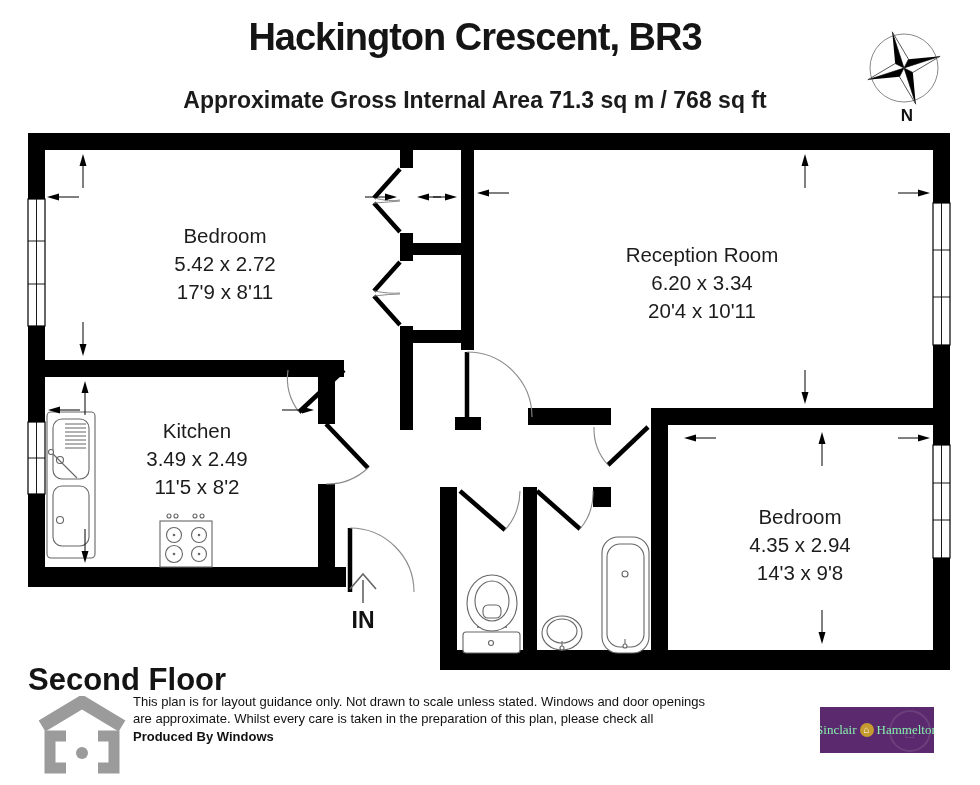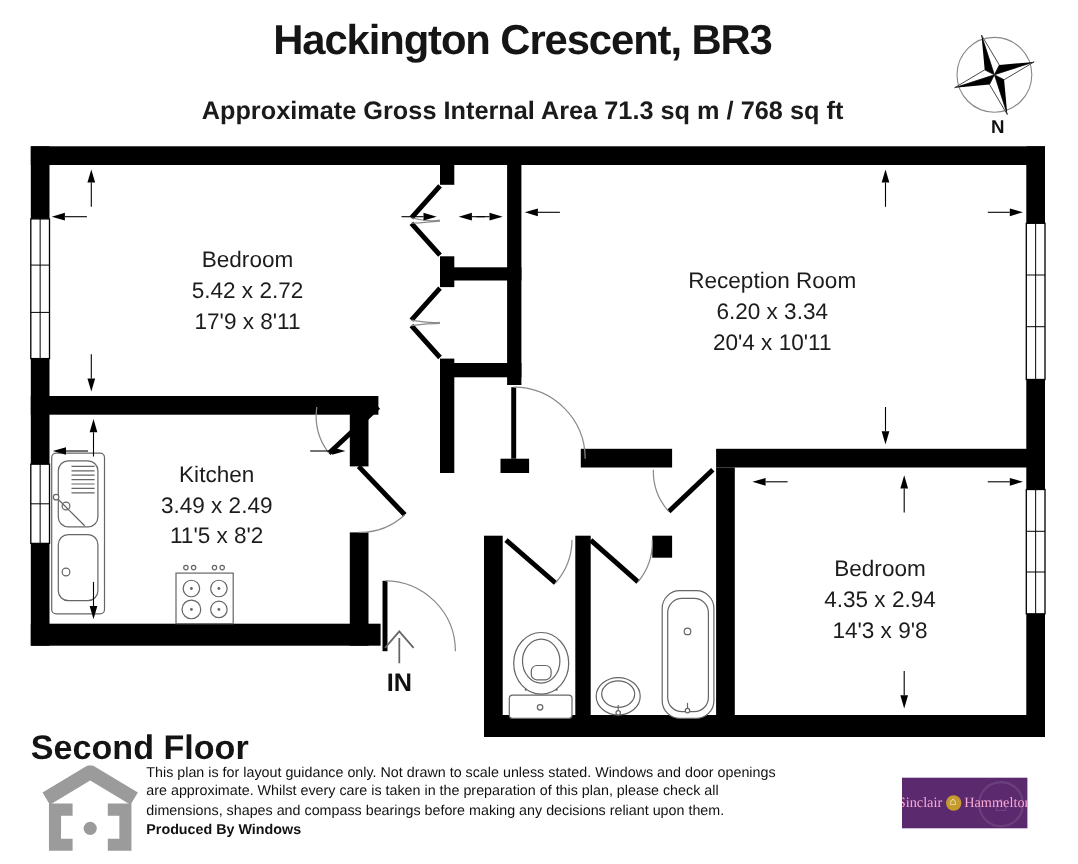--- a/index.html
+++ b/index.html
@@ -26,21 +26,21 @@
   .in-label{font-family:"Liberation Sans",sans-serif;font-size:23px;font-weight:bold;fill:#111;text-anchor:middle;}
   .in-arrow{fill:none;stroke:#666;stroke-width:1.6;}
   .floor-label{position:absolute;left:28px;top:638px;font-size:31px;font-weight:bold;color:#141414;margin-top:24px;}
   .planpix-logo{position:absolute;left:36px;top:696px;}
   .pp{stroke:var(--planpix-gray,#9b9b9b);fill:none;}
   .disclaimer{position:absolute;left:133px;top:693px;width:676px;font-size:13px;line-height:1.34;color:#111;}
   .disclaimer .bold{font-weight:bold;}
   .brand{position:absolute;left:820px;top:707px;width:114px;height:46px;
          background:var(--brand-purple,#5b2a6e);display:flex;align-items:center;justify-content:center;
          gap:3px;overflow:hidden;}
-  .brand-first,.brand-second{font-family:"Liberation Serif",serif;font-size:13px;color:#f9a8d4;position:relative;z-index:2;}
+  .brand-first,.brand-second{font-family:"Liberation Serif",serif;font-size:13px;color:#86efac;position:relative;z-index:2;}
   .brand-icon{width:14px;height:14px;border-radius:50%;background:var(--brand-gold,#c59a2f);color:#fff;
               font-size:10px;line-height:14px;text-align:center;position:relative;z-index:2;flex:0 0 auto;}
   .brand-watermark{position:absolute;right:3px;top:3px;width:38px;height:38px;border:2px solid rgba(255,255,255,0.10);
                    border-radius:50%;color:rgba(255,255,255,0.15);font-size:20px;display:flex;
                    align-items:center;justify-content:center;z-index:1;}
 </style>
 </head>
 <body>
 
 <div class="page">
@@ -271,21 +271,20 @@
   <svg class="planpix-logo" width="92" height="78" viewBox="0 0 92 78">
     <path class="pp" d="M6,30 L46,6 L86,30" stroke-width="13"></path>
     <path class="pp" d="M30,40 H14 V72 H30" stroke-width="11"></path>
     <path class="pp" d="M62,40 H78 V72 H62" stroke-width="11"></path>
     <circle cx="46" cy="57" r="6" fill="var(--planpix-gray,#9b9b9b)"></circle>
   </svg>
 
   <div class="disclaimer">
     <div>This plan is for layout guidance only. Not drawn to scale unless stated. Windows and door openings</div>
     <div>are approximate. Whilst every care is taken in the preparation of this plan, please check all</div>
-    <div>dimensions, shapes and compass bearings before making any decisions reliant upon them.</div>
     <div class="bold">Produced By Windows</div>
   </div>
 
   <div class="brand">
     <div class="brand-watermark">⌂</div>
     <span class="brand-first">Sinclair</span>
     <span class="brand-icon">⌂</span>
     <span class="brand-second">Hammelton</span>
   </div>
 

